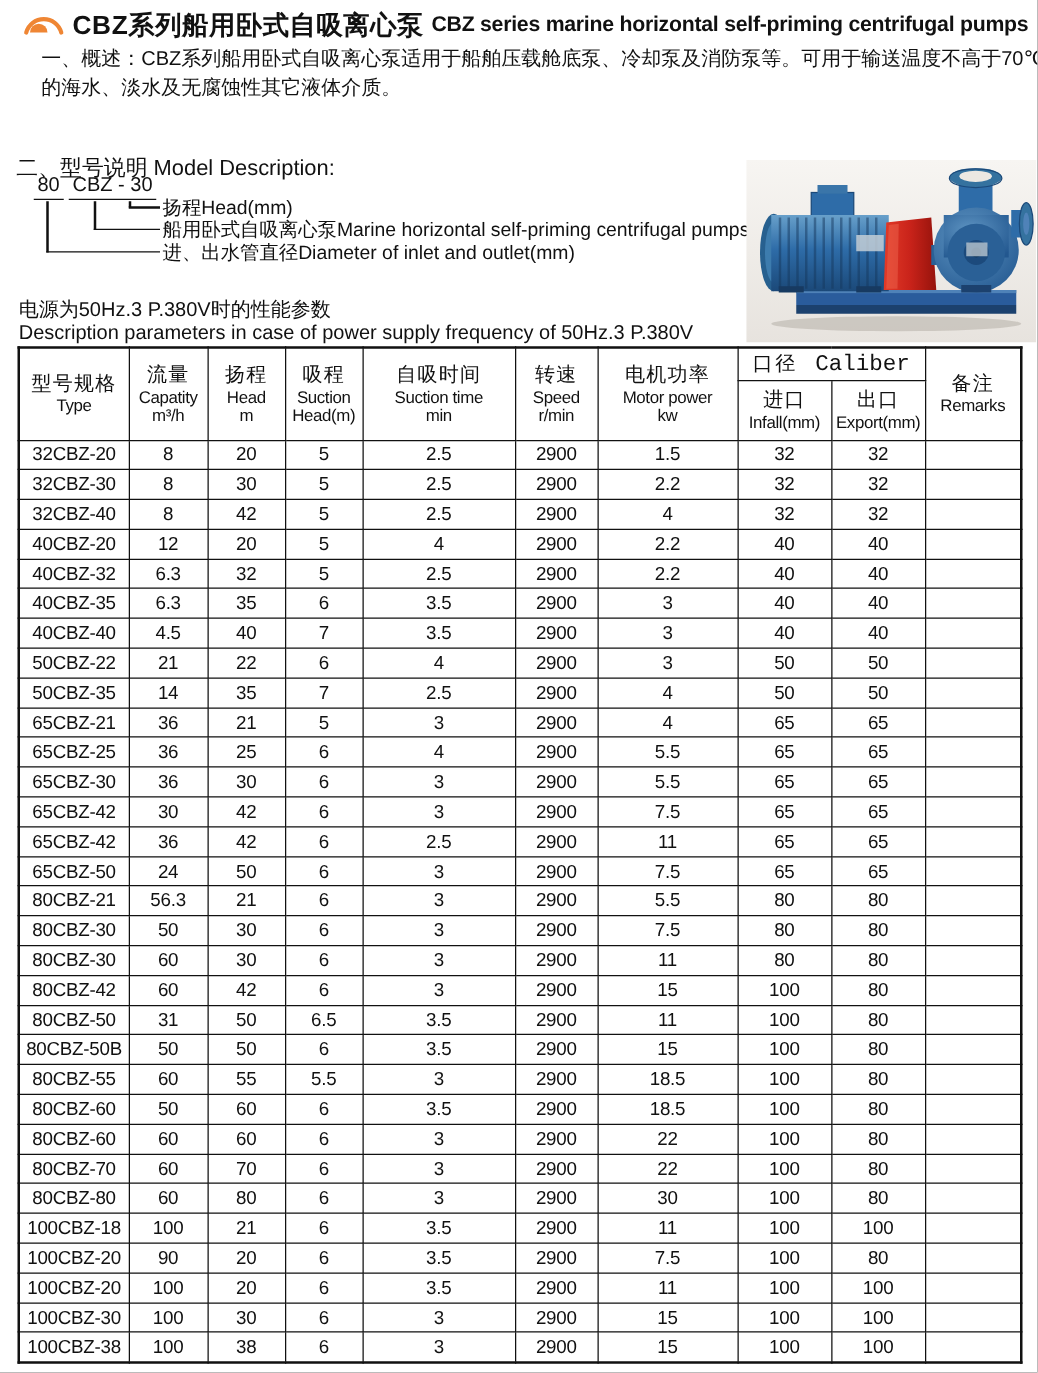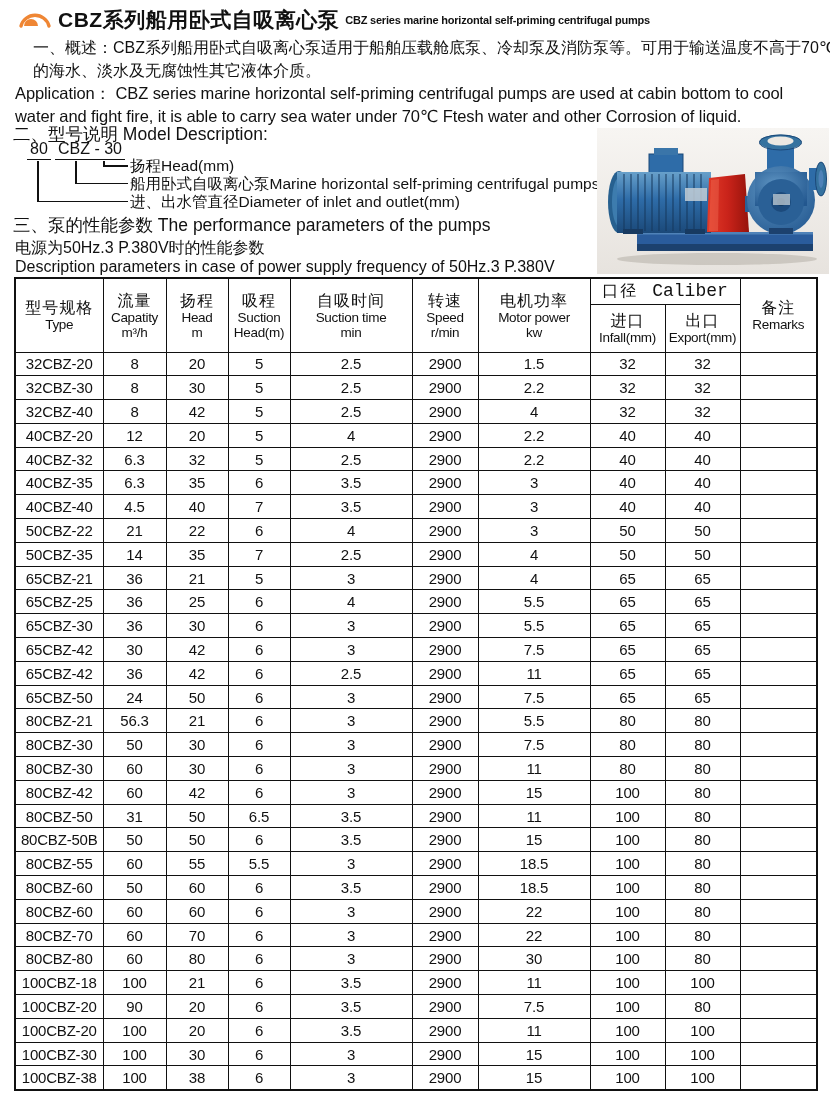--- a/index.html
+++ b/index.html
@@ -5,21 +5,21 @@
   html,body{margin:0;padding:0;background:#888;}
   .page{
     position:relative;width:830px;height:1098px;background:#ffffff;
     font-family:"Liberation Sans","DejaVu Sans",sans-serif;color:#111;
     margin:0 auto;overflow:hidden;
   }
   
   .doc-header{position:absolute;top:6px;left:18px;display:flex;align-items:center;}
   .logo-icon{width:34px;height:26px;margin-right:6px;flex:0 0 auto;}
   .title-cn{font-size:21px;font-weight:bold;letter-spacing:.5px;}
-  .title-en{font-size:11px;font-weight:bold;margin-left:6px;letter-spacing:-0.2px;}
+  .title-en{font-size:17px;font-weight:bold;margin-left:6px;letter-spacing:-0.2px;}
   
   .para{position:absolute;left:15px;width:806px;margin:0;line-height:22.5px;}
   #para-cn{top:37px;font-size:16px;margin-left:18px;}
   #para-en{top:82px;font-size:16.5px;letter-spacing:-0.1px;}
   .sec-heading{position:absolute;left:13px;margin:0;font-size:17.5px;font-weight:normal;white-space:nowrap;}
   #model-heading{top:122px;}
   #perf-heading{top:213px;}
   .note{position:absolute;left:15px;margin:0;white-space:nowrap;}
   #note-cn{top:238px;font-size:16px;}
   #note-en{top:258px;font-size:16px;}
@@ -58,21 +58,20 @@
       <svg viewBox="0 0 34 26" width="34" height="26">
         <path d="M3 19 A14.5 14.5 0 0 1 31 19" fill="none" stroke="#ef8634" stroke-width="3.4" stroke-linecap="round"></path>
         <path d="M6 19 A7 7 0 0 1 20 19 Z" fill="#ef8634"></path>
       </svg>
     </span>
     <span class="title-cn">CBZ系列船用卧式自吸离心泵</span>
     <span class="title-en">CBZ series marine horizontal self-priming centrifugal pumps</span>
   </div>
 
   <p class="para" id="para-cn">一、概述：CBZ系列船用卧式自吸离心泵适用于船舶压载舱底泵、冷却泵及消防泵等。可用于输送温度不高于70℃的海水、淡水及无腐蚀性其它液体介质。</p>
-  <p class="para" id="para-en">Application：  CBZ series marine horizontal self-priming centrifugal pumps are used at cabin bottom to cool water and fight fire, it is able to carry sea water under 70℃ Ftesh water and other Corrosion of liquid.</p>
 
   <h3 class="sec-heading" id="model-heading">二、型号说明  Model Description:</h3>
 
   <div class="diagram">
     <span class="code" id="code-80">80</span>
     <span class="code" id="code-cbz">CBZ - 30</span>
     <span class="dline" style="left:88px;top:21px;width:1.5px;height:5px"></span>
     <span class="dline" style="left:88px;top:25px;width:25px;height:1.5px"></span>
     <span class="dline" style="left:60px;top:21px;width:1.5px;height:23px"></span>
     <span class="dline" style="left:60px;top:42.5px;width:53px;height:1.5px"></span>
@@ -156,21 +155,20 @@
 
       <rect x="212" y="40" width="12" height="22" fill="#2e6ca8"></rect>
       <ellipse cx="224" cy="51" rx="5.5" ry="17" fill="#35729f"></ellipse>
       <ellipse cx="224" cy="51" rx="5.5" ry="17" fill="none" stroke="#1b4979" stroke-width="1"></ellipse>
       <ellipse cx="224" cy="51" rx="2.5" ry="9" fill="#4f82b8"></ellipse>
 
       <rect x="172" y="100" width="24" height="6" fill="#1c416e"></rect>
     </svg>
   </div>
 
-  <h3 class="sec-heading" id="perf-heading">三、泵的性能参数  The performance parameters of the pumps</h3>
   <p class="note" id="note-cn">电源为50Hz.3 P.380V时的性能参数</p>
   <p class="note" id="note-en">Description parameters in case of power supply frequency of 50Hz.3 P.380V</p>
 
   <table class="perf">
     <colgroup>
       <col style="width:88px">
         <col style="width:63px">
         <col style="width:62px">
         <col style="width:62px">
       <col style="width:122px">

